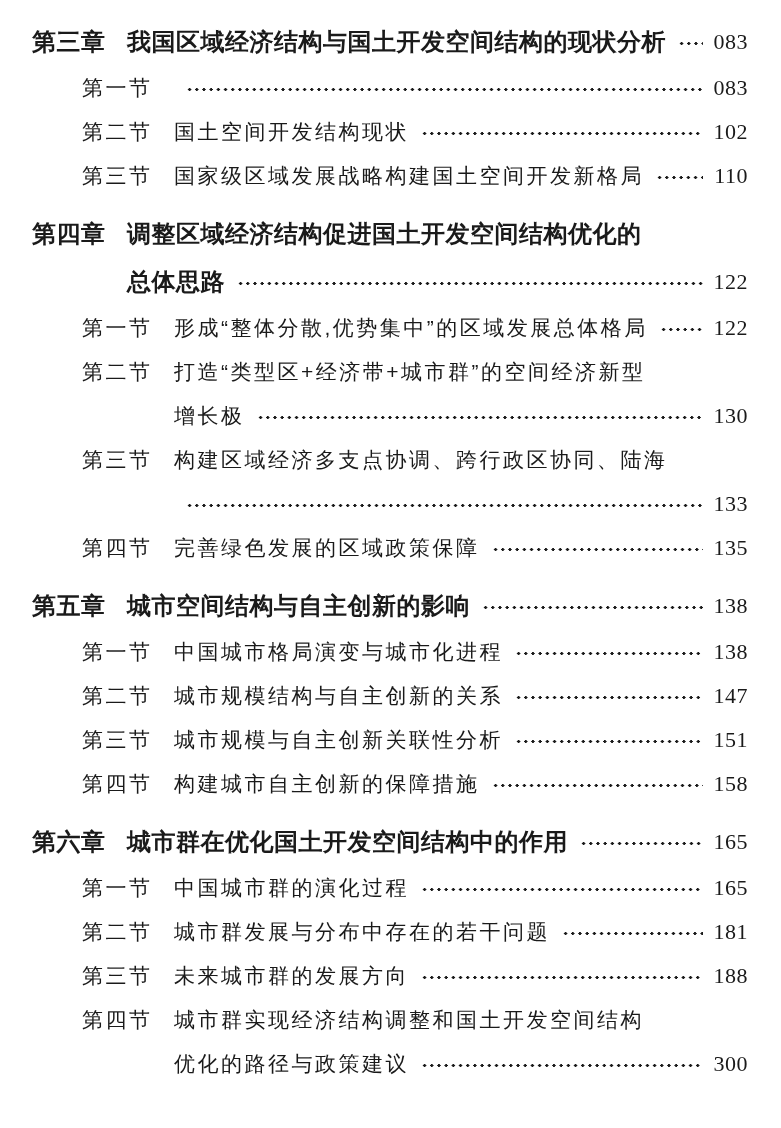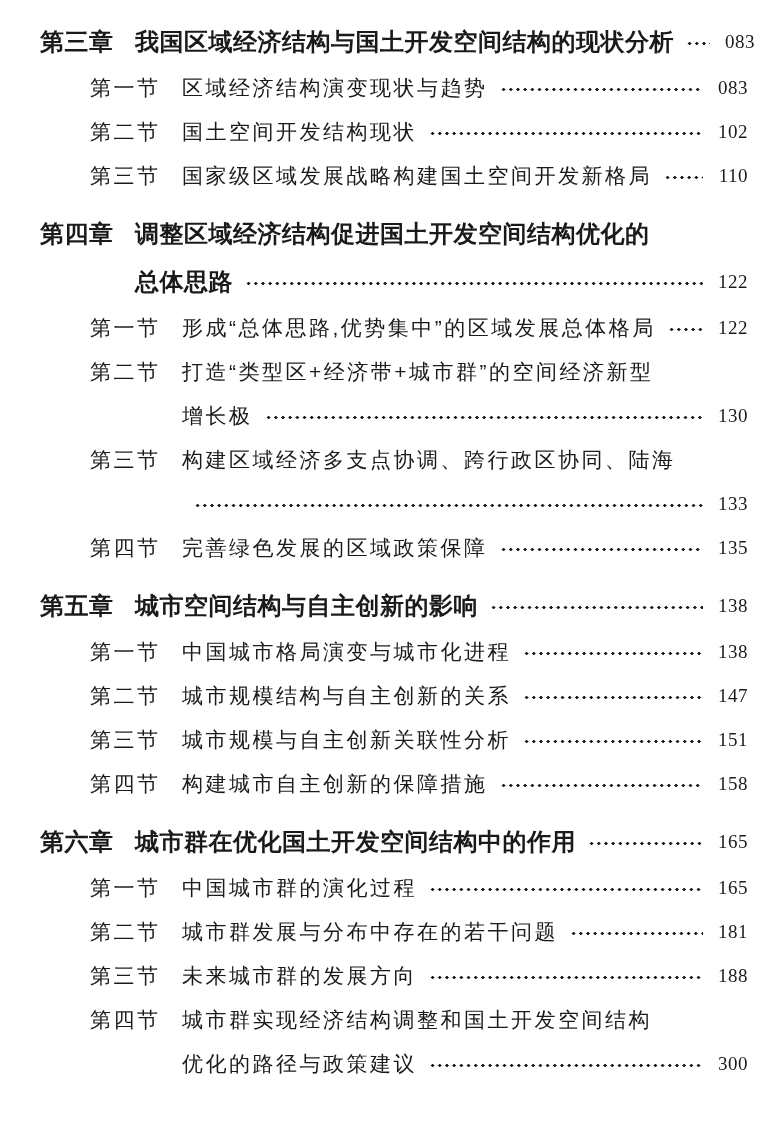--- a/index.html
+++ b/index.html
@@ -11,21 +11,21 @@
     width: 781px;
     height: 1128px;
     overflow: hidden;
     font-family: "Liberation Sans", sans-serif;
     color: #1a1a1a;
   }
   .toc {
     box-sizing: border-box;
     width: 781px;
     height: 1128px;
-    padding: 26px 33px 0 40px;
+    padding: 26px 33px 0 32px;
   }
   .row {
     display: flex;
     align-items: center;
     height: 28px;
     margin-bottom: 16px;
     font-size: 21px;
     letter-spacing: 2.5px;
     white-space: nowrap;
   }
@@ -69,42 +69,41 @@
     margin: 0 9px 0 12px;
     min-width: 24px;
     background-image: radial-gradient(circle, #1a1a1a 1.4px, transparent 1.7px);
     background-size: 7.2px 7.2px;
     background-repeat: repeat-x;
     background-position: left 58%;
   }
   .page {
     flex: 0 0 auto;
     font-family: "Liberation Serif", serif;
-    font-size: 19px;
+    font-size: 22px;
     font-weight: normal;
     letter-spacing: 0.5px;
     min-width: 36px;
     text-align: right;
   }
 </style>
 </head>
 <body>
 
 <div class="toc">
 
   <div class="row chapter first">
     <span class="label">第三章</span>
     <span class="text">我国区域经济结构与国土开发空间结构的现状分析</span>
     <span class="leader"></span>
     <span class="page">083</span>
   </div>
 
   <div class="row section">
     <span class="label">第一节</span>
-    <span class="text">区域经济结构演变现状与趋势</span>
     <span class="leader"></span>
     <span class="page">083</span>
   </div>
 
   <div class="row section">
     <span class="label">第二节</span>
     <span class="text">国土空间开发结构现状</span>
     <span class="leader"></span>
     <span class="page">102</span>
   </div>
@@ -122,21 +121,21 @@
   </div>
 
   <div class="row chapter-cont">
     <span class="text">总体思路</span>
     <span class="leader"></span>
     <span class="page">122</span>
   </div>
 
   <div class="row section">
     <span class="label">第一节</span>
-    <span class="text">形成“总体思路,优势集中”的区域发展总体格局</span>
+    <span class="text">形成“整体分散,优势集中”的区域发展总体格局</span>
     <span class="leader"></span>
     <span class="page">122</span>
   </div>
 
   <div class="row section">
     <span class="label">第二节</span>
     <span class="text">打造“类型区+经济带+城市群”的空间经济新型</span>
   </div>
 
   <div class="row section-cont">

